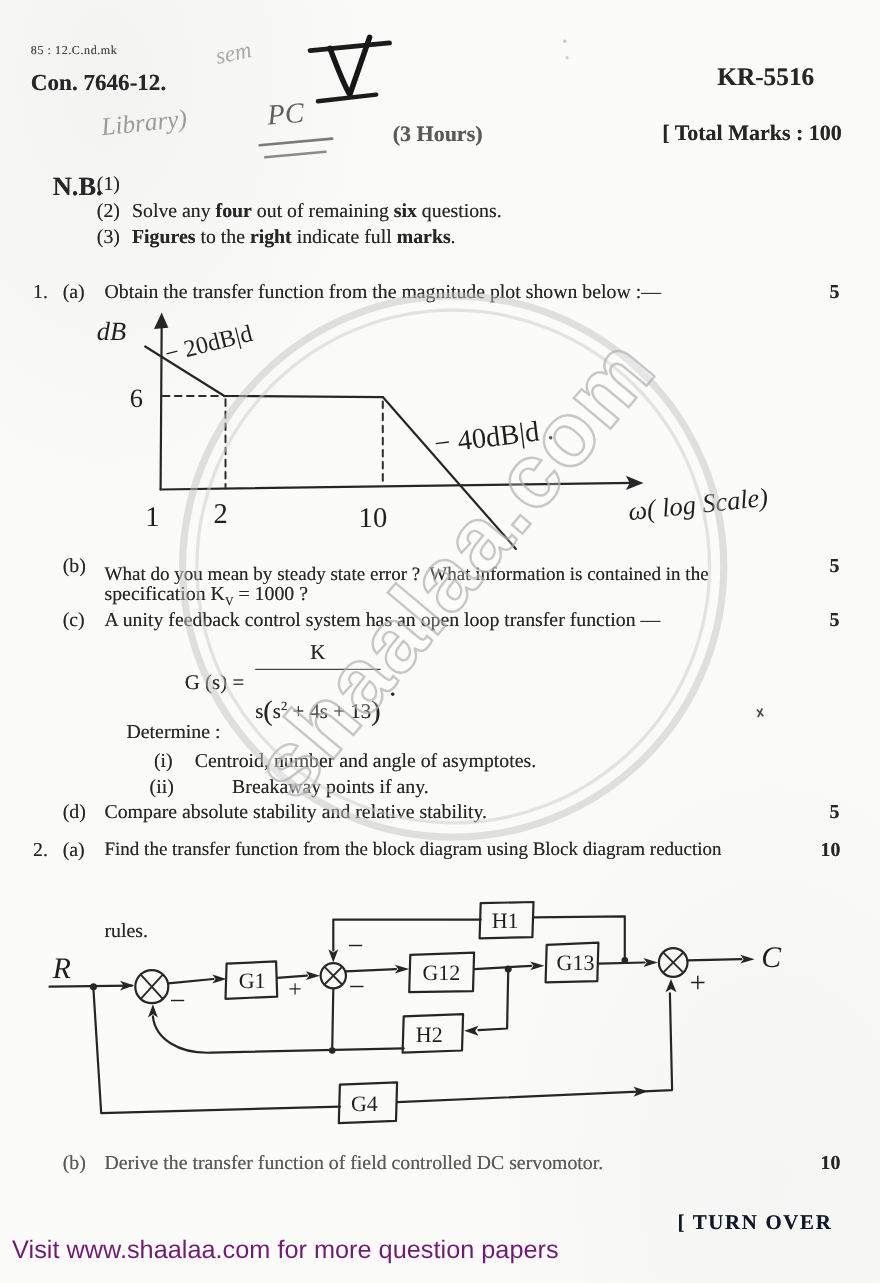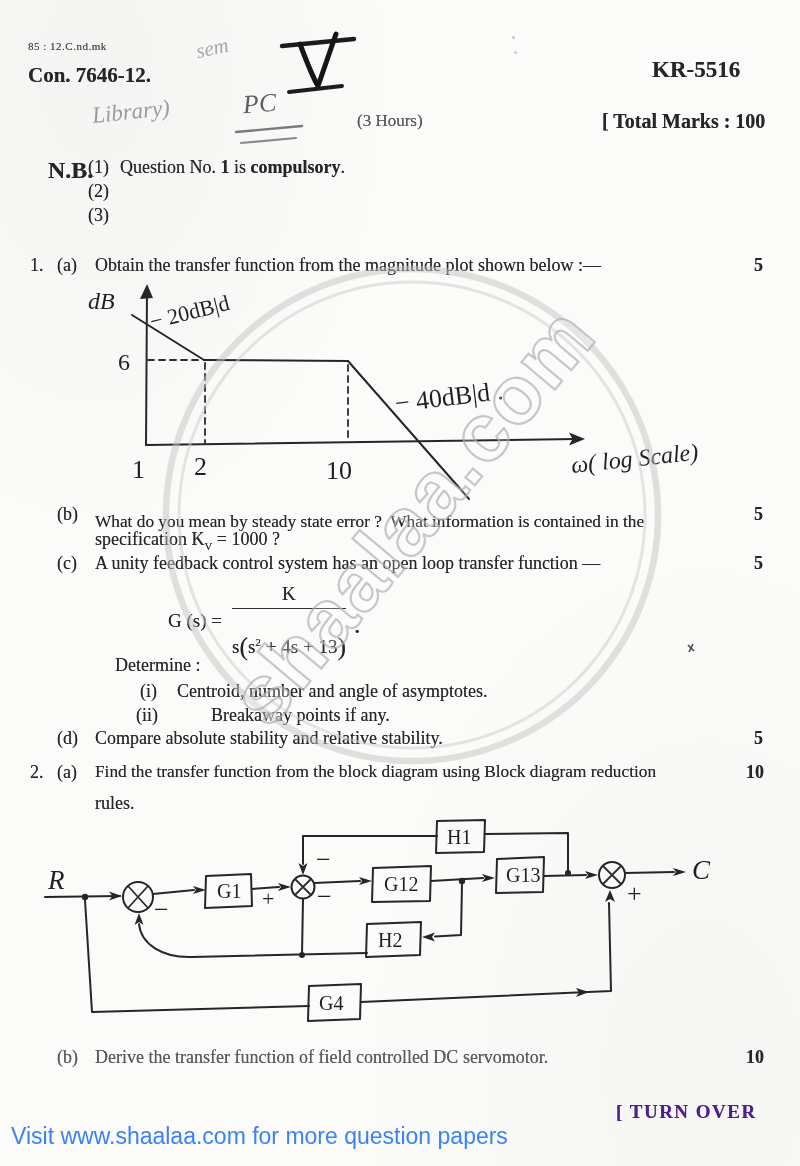--- a/index.html
+++ b/index.html
@@ -36,44 +36,45 @@
   .ink-fill{fill:#262626;stroke:none;}
   .hw-text{font-family:"Liberation Serif",serif;fill:#1f1f1f;}
   .watermark{position:absolute;left:140px;top:250px;z-index:10;pointer-events:none;}
 </style>
 </head>
 <body>
 
 <div class="abs printed" style="left:28px;top:40px;font-size:11px;letter-spacing:.5px;color:#4a4a4a;">85 : 12.C.nd.mk</div>
 <div class="abs printed bold" style="left:28px;top:63px;font-size:21px;">Con. 7646-12.</div>
 <div class="abs printed bold" style="left:652px;top:57px;font-size:23px;">KR-5516</div>
-<div class="abs printed faded" style="left:357px;top:111px;font-size:17px;">(3 Hours)</div>
+<div class="abs printed faded" style="left:357px;top:111px;font-size:20px;font-weight:bold;">(3 Hours)</div>
 <div class="abs printed bold" style="left:602px;top:110px;font-size:20px;">[ Total Marks : 100</div>
 
 <div class="abs hw" style="left:196px;top:36px;font-size:21px;color:#a9a9a9;transform:rotate(-12deg);">sem</div>
 <svg class="abs" style="left:276px;top:26px;" width="86" height="74">
   <path class="ink" style="stroke-width:4.5;stroke:#1c1c1c" d="M6,20 L78,13"></path>
   <path class="ink" style="stroke-width:5;stroke:#161616" d="M24,18 C30,34 36,50 42,60 L60,8"></path>
   <path class="ink" style="stroke-width:4;stroke:#1c1c1c" d="M13,66 L66,60"></path>
   <text x="30" y="50" class="hw-text" font-size="1" fill-opacity="0">V</text>
 </svg>
 <div class="abs hw" style="left:92px;top:99px;font-size:23px;color:#9b9b9b;transform:rotate(-6deg);">Library)</div>
 <div class="abs hw" style="left:243px;top:89px;font-size:26px;color:#5f5f5f;transform:rotate(-4deg);">PC</div>
 <svg class="abs" style="left:233px;top:122px;" width="74" height="26">
   <path class="ink" style="stroke:#7a7a7a;stroke-width:2.4" d="M3,10 L69,4"></path>
   <path class="ink" style="stroke:#8a8a8a;stroke-width:2.2" d="M8,21 L63,16"></path>
 </svg>
 <div class="noise-dot" style="left:512px;top:36px;"></div>
 
 <div class="abs" style="left:48px;top:157px;width:700px;height:76px;">
   <span class="abs printed bold" style="left:0;top:0;font-size:24px;">N.B.</span>
   <span class="abs printed" style="left:40px;top:0;font-size:18px;">(1)</span>
-  <span class="abs printed qtext" style="left:72px;top:0;"><span>Question No. </span><span style="font-weight: bold;">1</span><span> is </span><span style="font-weight: bold;">compulsory</span><span>.</span></span>
   <span class="abs printed" style="left:40px;top:24px;font-size:18px;">(2)</span>
+  <span class="abs printed qtext" style="left:72px;top:24px;"><span>Solve any </span><span style="font-weight: bold;">four</span><span> out of remaining </span><span style="font-weight: bold;">six</span><span> questions.</span></span>
   <span class="abs printed" style="left:40px;top:48px;font-size:18px;">(3)</span>
+  <span class="abs printed qtext" style="left:72px;top:48px;"><span style="font-weight: bold;">Figures</span><span> to the </span><span style="font-weight: bold;">right</span><span> indicate full </span><span style="font-weight: bold;">marks</span><span>.</span></span>
 </div>
 
 <div>
   <span class="abs printed qlabel" style="left:30px;top:255px;">1.</span>
   <span class="abs printed qlabel" style="left:57px;top:255px;">(a)</span>
   <span class="abs printed qtext" style="left:95px;top:255px;">Obtain the transfer function from the magnitude plot shown below :—</span>
   <span class="abs printed marks" style="left:754px;top:255px;">5</span>
 </div>
 
 <svg class="abs" style="left:80px;top:281px;" width="660" height="222">
@@ -135,21 +136,21 @@
   <span class="abs printed qlabel" style="left:57px;top:728px;">(d)</span>
   <span class="abs printed qtext" style="left:95px;top:728px;">Compare absolute stability and relative stability.</span>
   <span class="abs printed marks" style="left:754px;top:728px;">5</span>
 </div>
 
 <div>
   <span class="abs printed qlabel" style="left:30px;top:762px;">2.</span>
   <span class="abs printed qlabel" style="left:57px;top:762px;">(a)</span>
   <span class="abs printed qtext-tight" style="left:95px;top:762px;">Find the transfer function from the block diagram using Block diagram reduction</span>
   <span class="abs printed marks" style="left:746px;top:762px;">10</span>
-  <span class="abs printed qtext" style="left:95px;top:793px;">rules.</span>
+  <span class="abs printed qtext" style="left:95px;top:836px;">rules.</span>
 </div>
 
 <svg class="abs" style="left:40px;top:816px;" width="700" height="232">
 
   <path class="ink" d="M5,81 L80,80"></path>
   <path class="ink" d="M113,78 L154,74"></path>
   <path class="ink" d="M212,73 L239,71"></path>
   <path class="ink" d="M274,67 L320,65"></path>
   <path class="ink" d="M391,65 L443,62"></path>
   <path class="ink" d="M504,60 L546,59"></path>
@@ -223,20 +224,20 @@
 <div>
   <span class="abs printed qlabel faded" style="left:57px;top:1047px;">(b)</span>
   <span class="abs printed qtext faded" style="left:95px;top:1047px;">Derive the transfer function of field controlled DC servomotor.</span>
   <span class="abs printed marks" style="left:746px;top:1047px;">10</span>
 </div>
 
 <svg class="abs" style="left:685px;top:642px;" width="12" height="12">
   <path d="M3,3 L9,9 M8,2 L4,10" stroke="#4a4a4a" stroke-width="1.6"></path>
 </svg>
 
-<div class="abs printed bold" style="left:616px;top:1101px;font-size:19px;letter-spacing:1.5px;color:#4c1d95;">[ TURN OVER</div>
-<div class="abs" style="left:11px;top:1123px;font-family:'Liberation Sans',sans-serif;font-size:23px;color:#3b82f6;">Visit www.shaalaa.com for more question papers</div>
+<div class="abs printed bold" style="left:616px;top:1101px;font-size:19px;letter-spacing:1.5px;color:#0f172a;">[ TURN OVER</div>
+<div class="abs" style="left:11px;top:1123px;font-family:'Liberation Sans',sans-serif;font-size:23px;color:#701a75;">Visit www.shaalaa.com for more question papers</div>
 
 <svg class="watermark" width="545" height="545">
   <circle cx="272" cy="265" r="246" fill="none" stroke="#c3c3c3" stroke-width="6.5" opacity="0.5"></circle>
   <circle cx="272" cy="265" r="233" fill="none" stroke="#cbcbcb" stroke-width="3" opacity="0.5"></circle>
   <text x="272" y="294" text-anchor="middle" transform="rotate(-50 272 265)" font-family="Liberation Sans, sans-serif" font-size="82" font-weight="bold" letter-spacing="2" fill="rgba(255,255,255,0.32)" stroke="#b4b4b4" stroke-width="2.2" opacity="0.72">shaalaa.com</text>
 </svg>
 
 </body></html>

